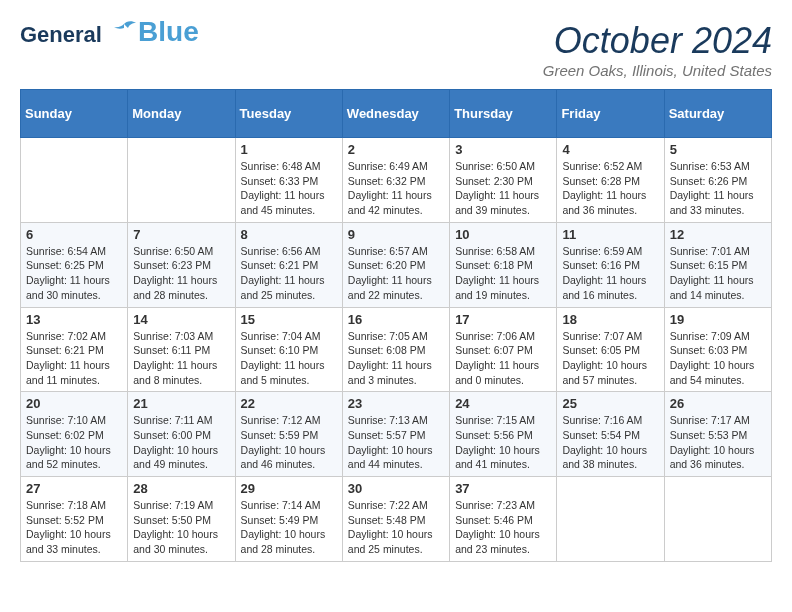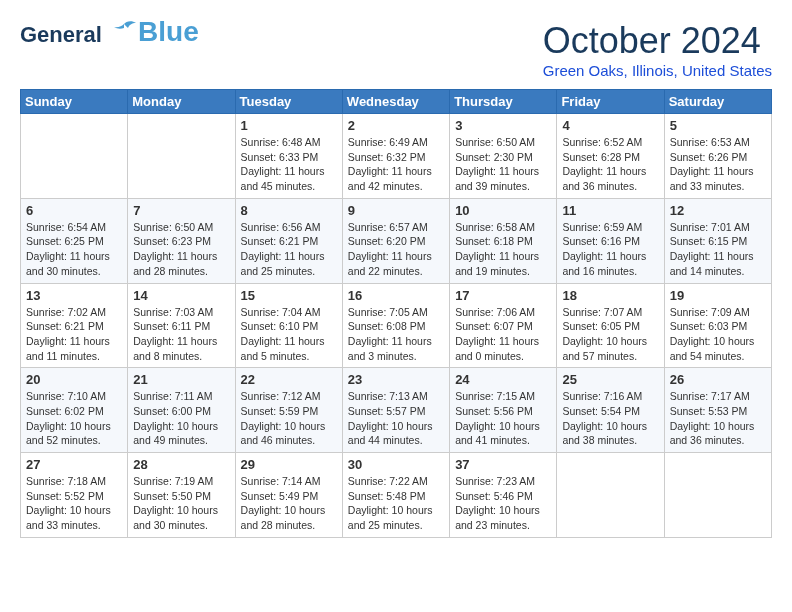--- a/index.html
+++ b/index.html
@@ -15,41 +15,42 @@
       justify-content: space-between;
       align-items: flex-start;
       margin-bottom: 10px;
     }
     .logo {
       display: flex;
       flex-direction: row;
       align-items: flex-start;
     }
     .title-section {
-      text-align: left;
+      text-align: right;
+      font-style: italic;
     }
     .month-title {
       font-size: 36px;
       color: #1a3a5c;
       font-weight: normal;
     }
     .location {
       font-size: 15px;
-      color: #1d4ed8;
+      color: #737373;
     }
     .calendar {
       width: 100%;
       border-collapse: collapse;
       border: 1px solid #ccc;
     }
     .calendar th {
       background-color: #3a7abf;
       color: white;
       font-size: 13px;
-      padding: 4px 4px;
+      padding: 16px 4px;
       text-align: left;
       border: 1px solid #2a6aaf;
     }
     .calendar td {
       border: 1px solid #ccc;
       vertical-align: top;
       padding: 4px 5px;
       font-size: 10.5px;
       color: #333;
       min-height: 80px;

